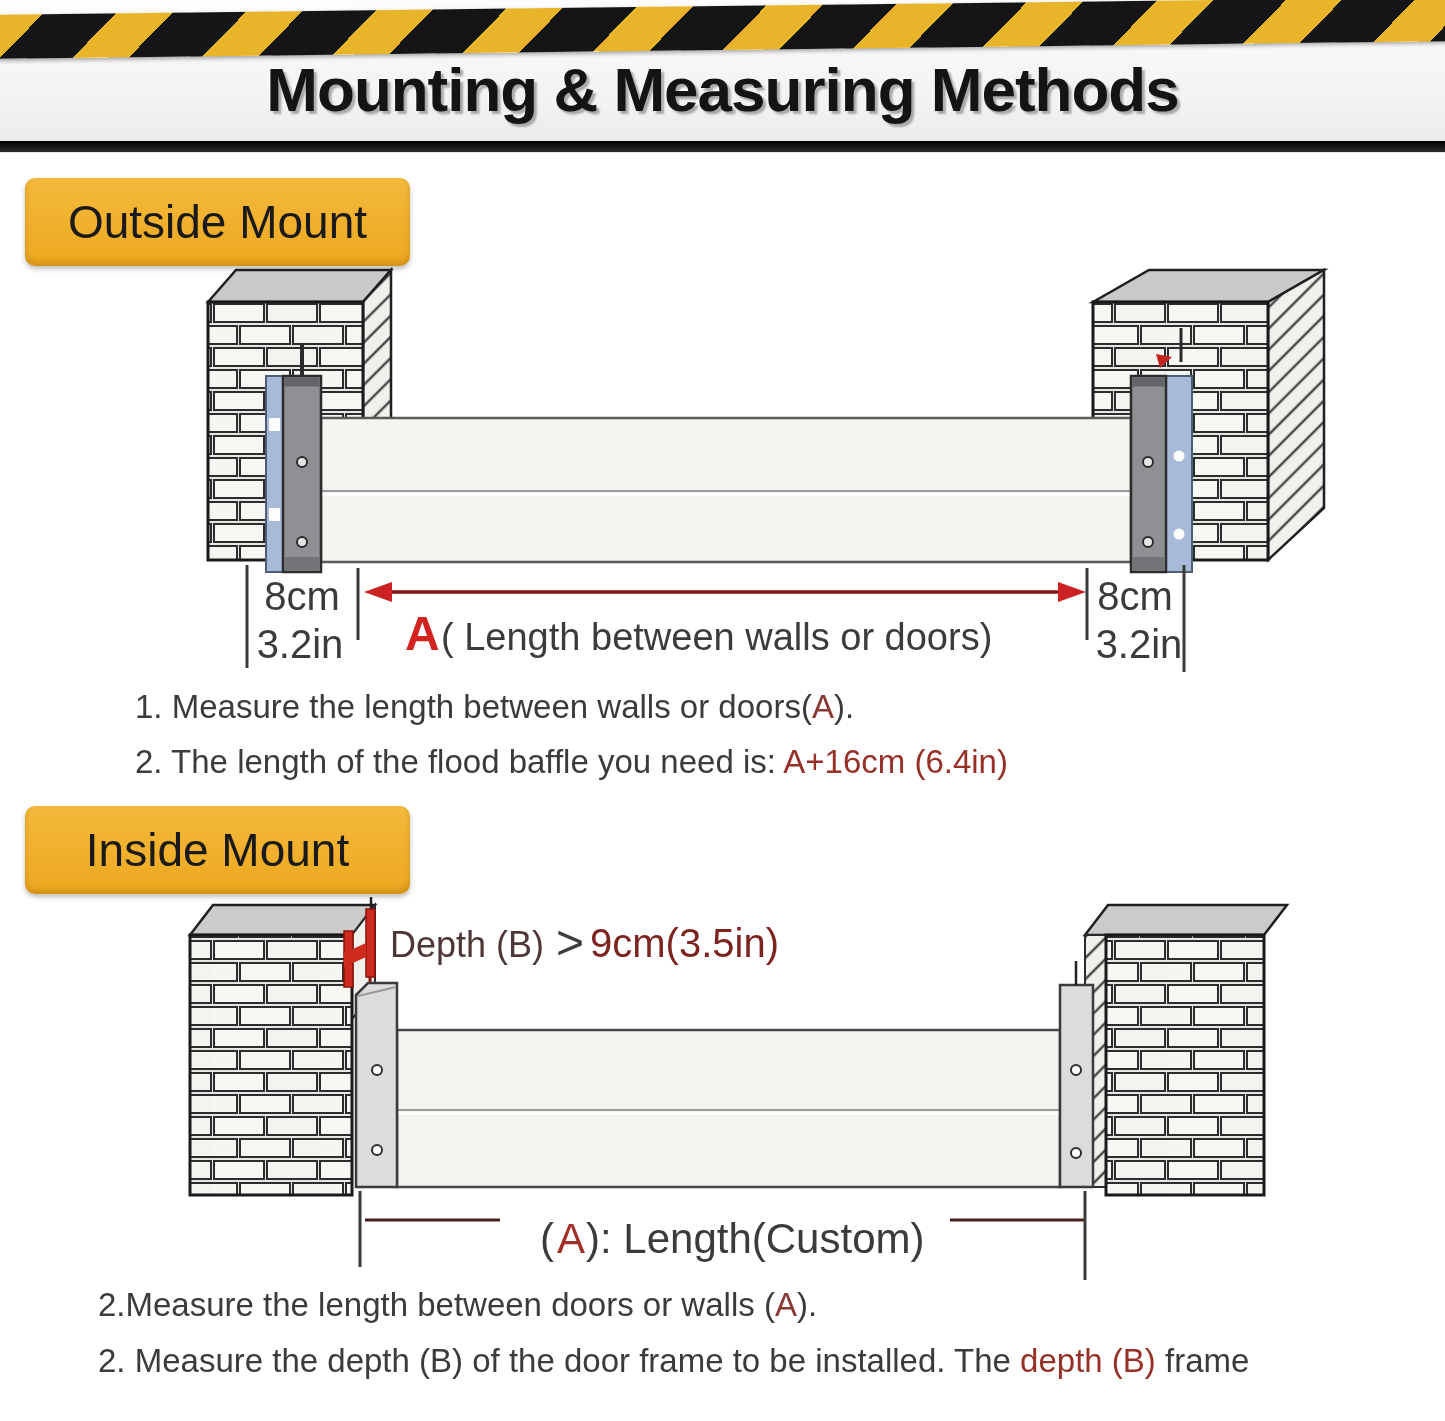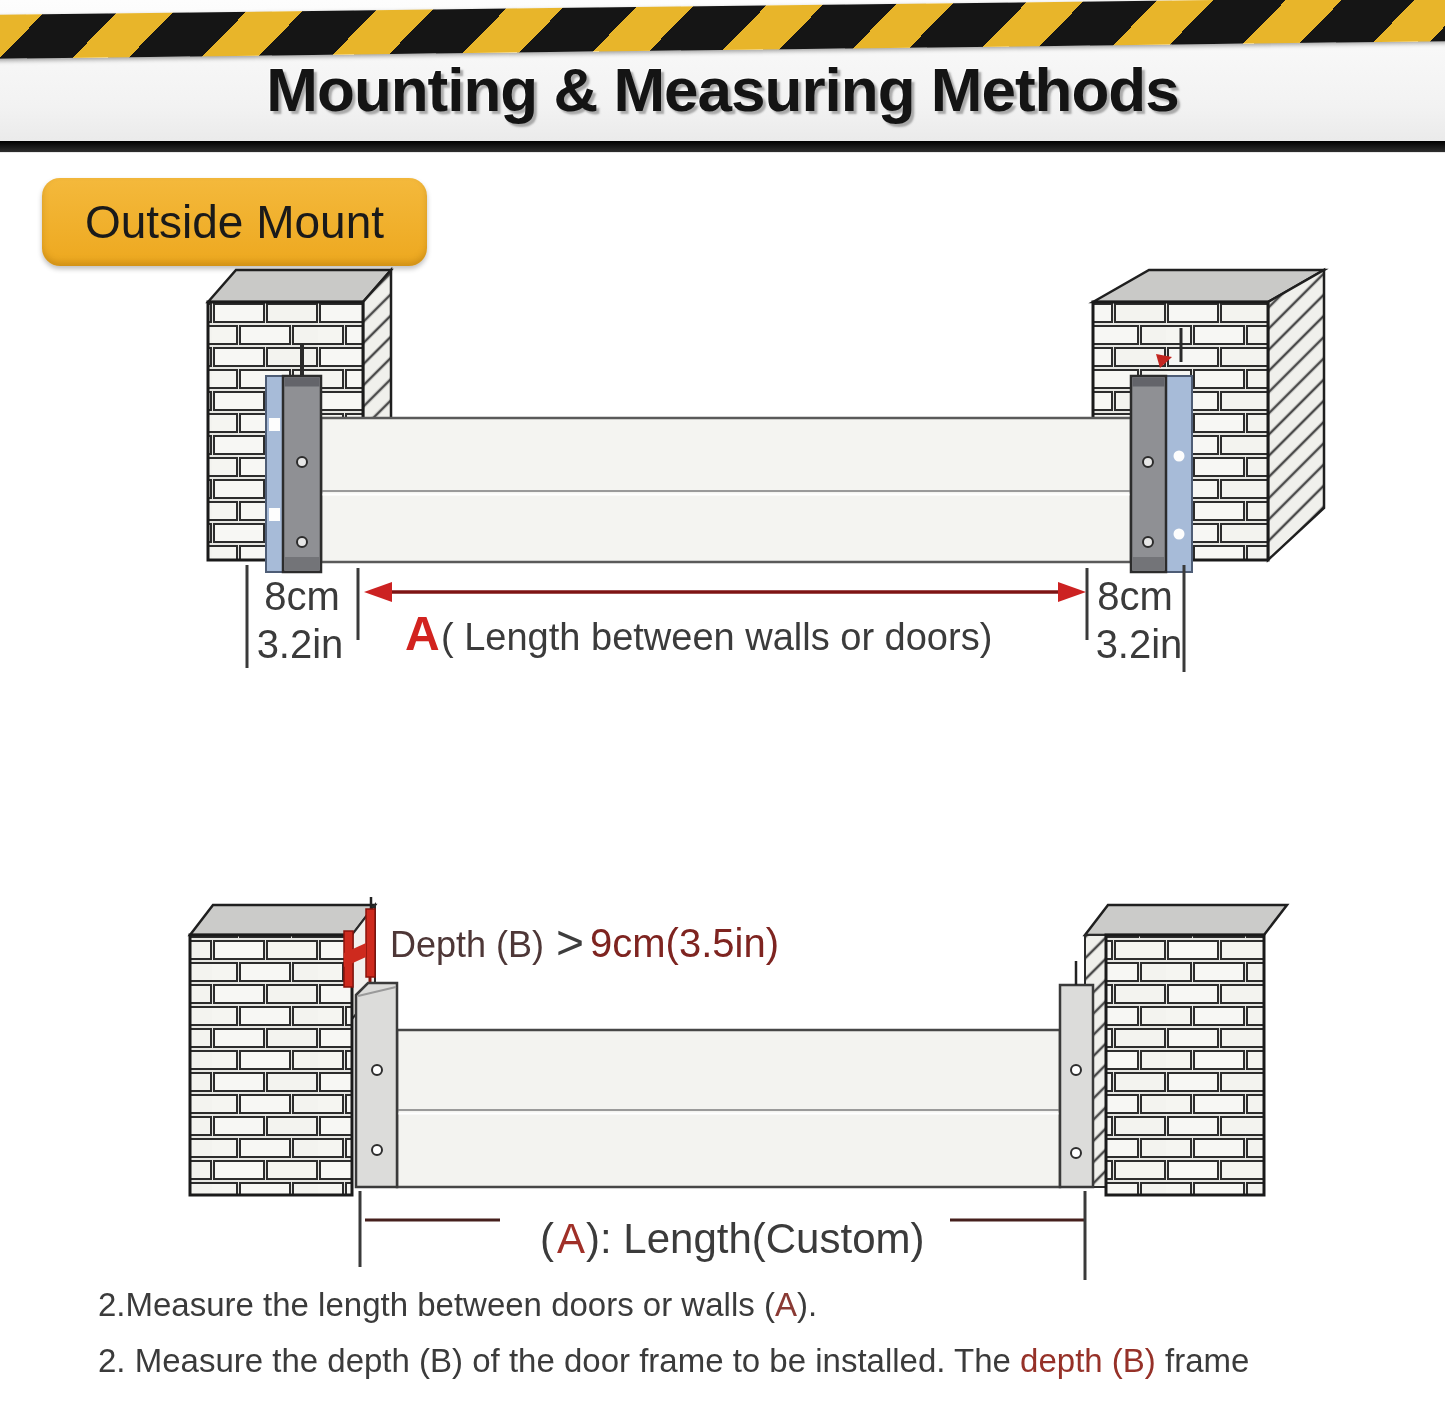--- a/index.html
+++ b/index.html
@@ -10,21 +10,21 @@
        background:linear-gradient(180deg,#fdfdfd 0%,#f2f2f2 70%,#e8e8e8 100%);}
   .tape{position:absolute;top:6px;left:-14px;right:-14px;height:44px;
         background:repeating-linear-gradient(135deg,#e8b52a 0 40px,#151515 40px 92px);
         transform:rotate(-0.7deg);box-shadow:0 2px 4px rgba(0,0,0,.35);}
   .title{position:absolute;top:54px;left:0;width:100%;margin:0;text-align:center;
          font-size:62px;font-weight:700;color:#141414;letter-spacing:-1px;
          text-shadow:3px 3px 2px rgba(110,110,110,.55), -1px -1px 0 rgba(255,255,255,.7);}
   .rule{position:absolute;top:141px;left:0;width:100%;height:11px;
         background:linear-gradient(180deg,#000 0%,#2e2e2e 100%);}
   
-  .badge{position:absolute;left:42px;width:385px;height:88px;border-radius:18px;
+  .badge{position:absolute;left:25px;width:385px;height:88px;border-radius:10px;
          background:linear-gradient(180deg,#f4b93c 0%,#eda81f 100%);
          display:flex;align-items:center;justify-content:center;
          font-size:46px;color:#1a1a1a;
          box-shadow:0 3px 5px rgba(0,0,0,.25), inset 0 -4px 6px rgba(140,90,0,.30);}
   .b1{top:178px}
   .b2{top:806px}
   
   .dgm{position:absolute;left:0;width:1445px;display:block;}
   .d1{top:258px;height:420px;}
   .d2{top:895px;height:390px;}
@@ -124,22 +124,27 @@
 
     <text x="302" y="352" font-size="40" fill="#3b3b3b" text-anchor="middle">8cm</text>
     <text x="300" y="400" font-size="40" fill="#3b3b3b" text-anchor="middle">3.2in</text>
     <text x="1135" y="352" font-size="40" fill="#3b3b3b" text-anchor="middle">8cm</text>
     <text x="1139" y="400" font-size="40" fill="#3b3b3b" text-anchor="middle">3.2in</text>
     <text x="405" y="392" font-size="48" font-weight="bold" fill="#d2231f">A</text>
     <text x="441" y="392" font-size="38" fill="#3b3b3b">( Length between walls or doors)</text>
   </svg>
 
   <div class="steps s1">
-  </div>
-
+    <p><span>1. Measure the length between walls or doors(</span><span class="em-a">A</span><span>).</span></p>
+    <p><span>2. The length of the flood baffle you need is: </span><span class="em-red">A+16cm (6.4in)</span><span></span></p>
+  </div>
+
+  <div class="badge b2">
+    <span>Inside Mount</span>
+  </div>
 
   <svg class="dgm d2" viewBox="0 0 1445 390">
     <defs>
       <pattern id="brick2" width="106" height="44" patternUnits="userSpaceOnUse">
         <rect width="106" height="44" fill="#e7e7e3"></rect>
         <rect x="2" y="2" width="50" height="18" fill="#f7f7f4" stroke="#2c2c2c" stroke-width="2"></rect>
         <rect x="55" y="2" width="50" height="18" fill="#f3f3ef" stroke="#2c2c2c" stroke-width="2"></rect>
         <rect x="-25" y="24" width="50" height="18" fill="#f5f5f1" stroke="#2c2c2c" stroke-width="2"></rect>
         <rect x="28" y="24" width="50" height="18" fill="#f7f7f4" stroke="#2c2c2c" stroke-width="2"></rect>
         <rect x="81" y="24" width="50" height="18" fill="#f3f3ef" stroke="#2c2c2c" stroke-width="2"></rect>

